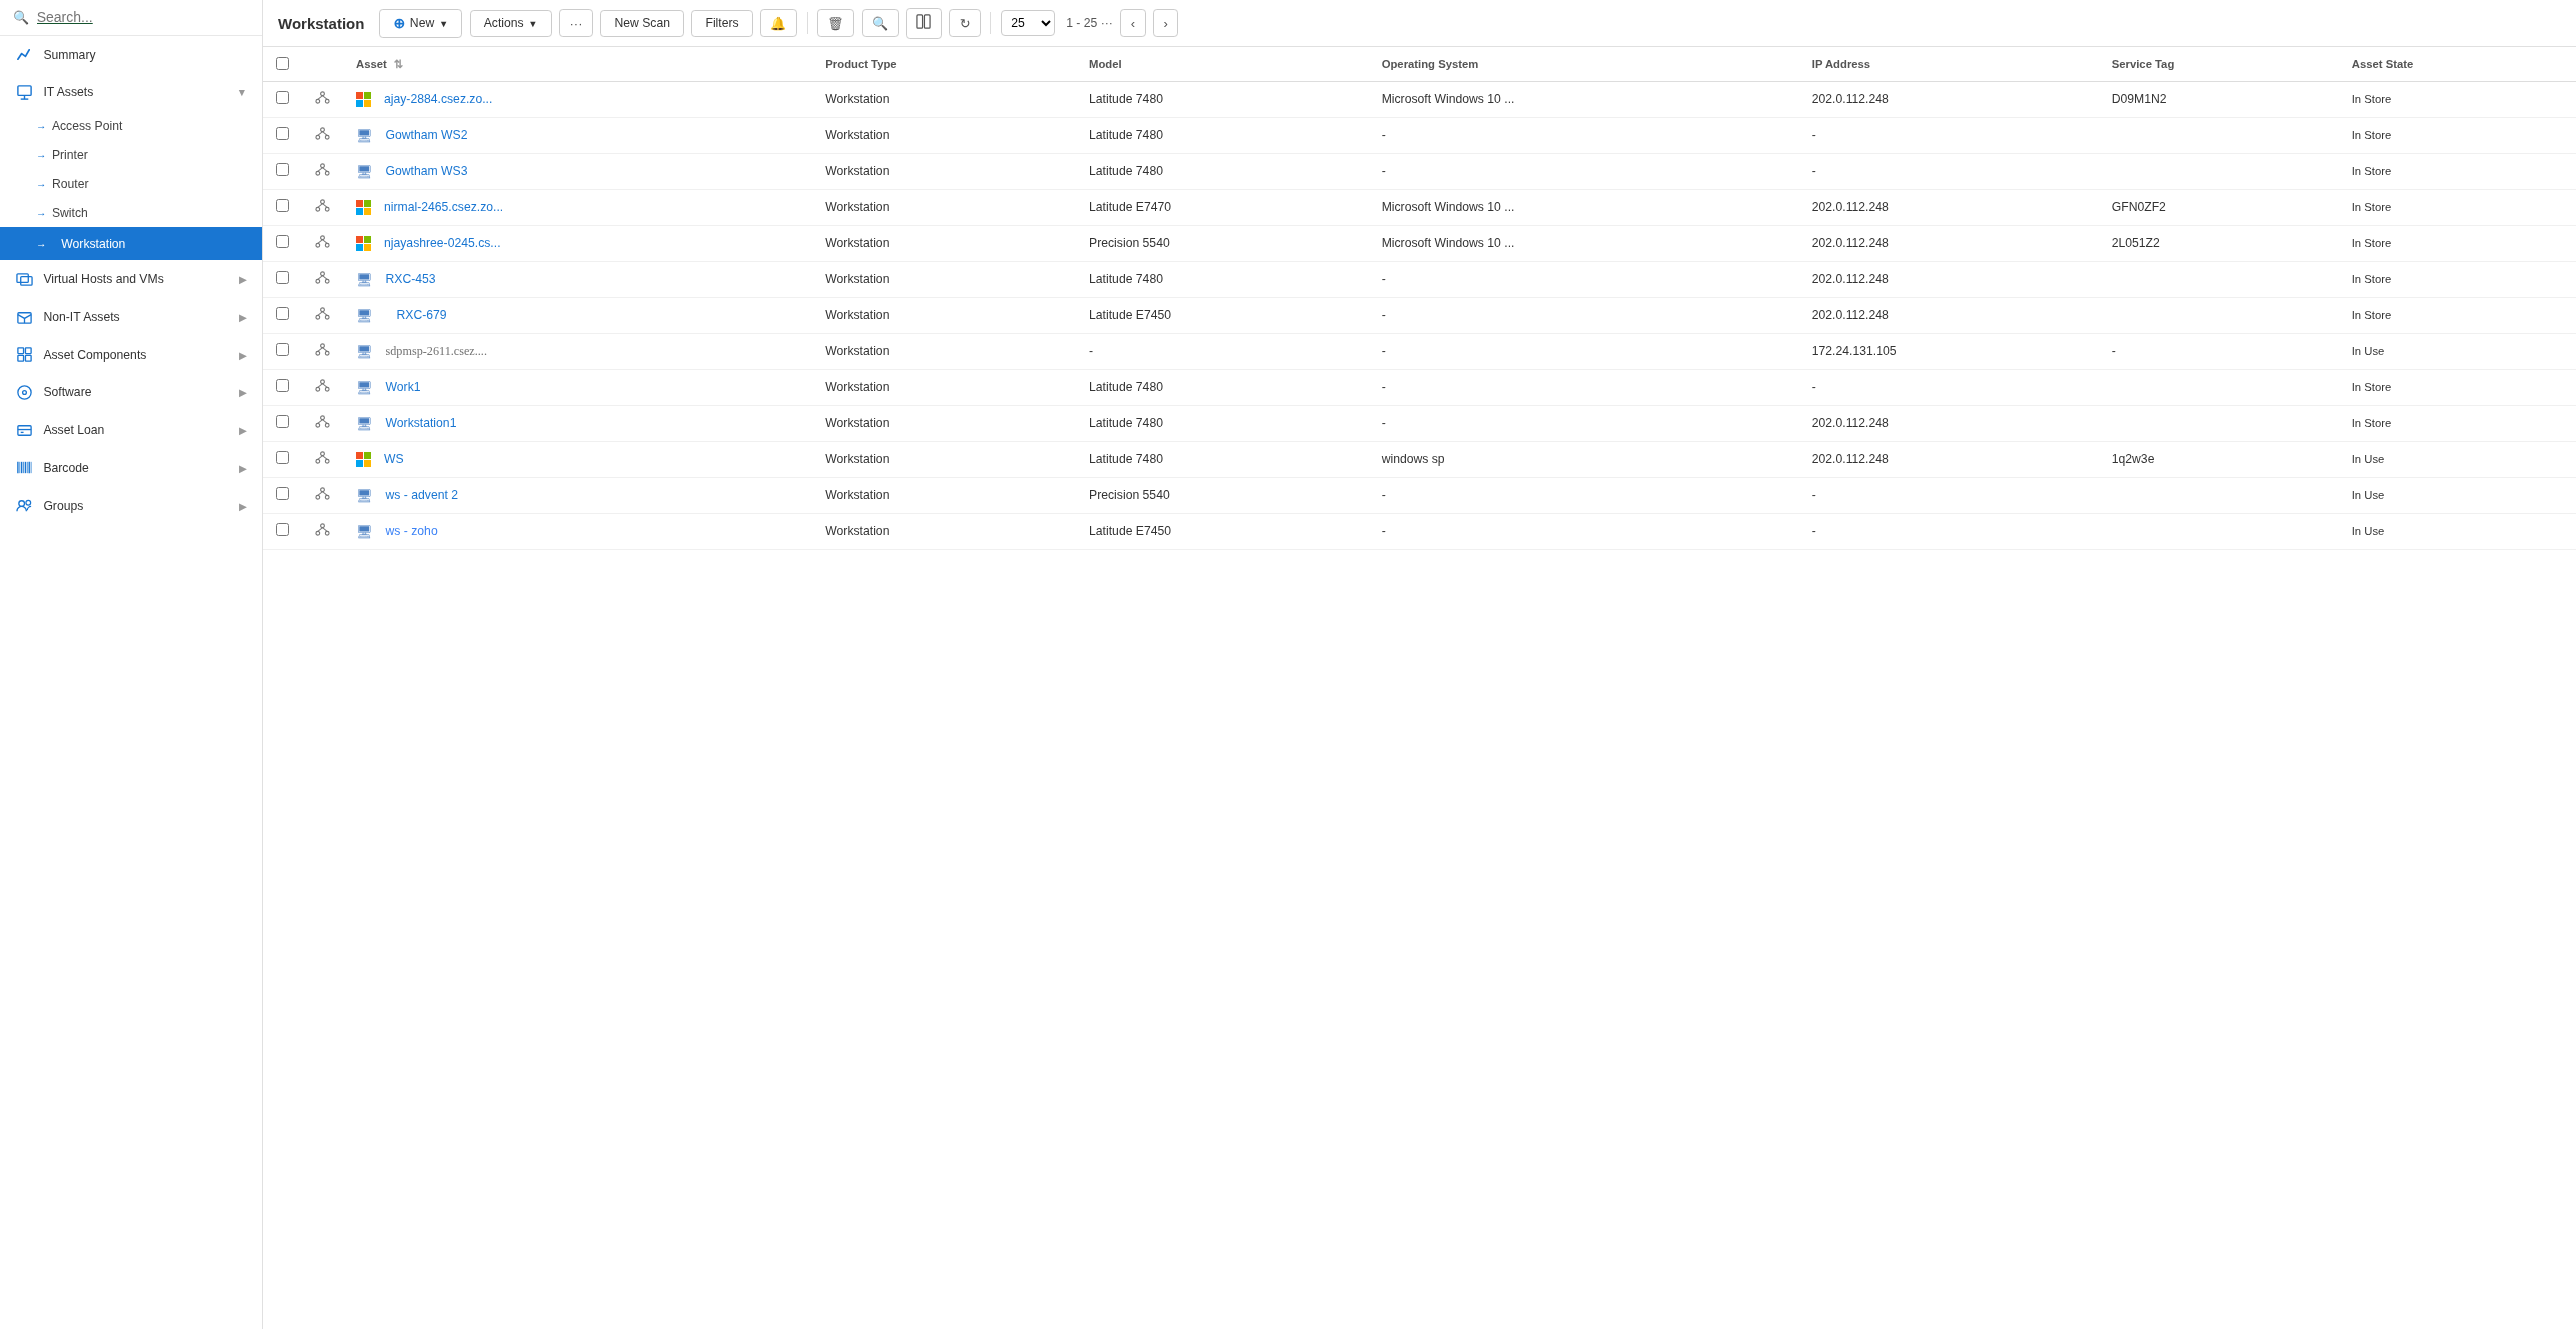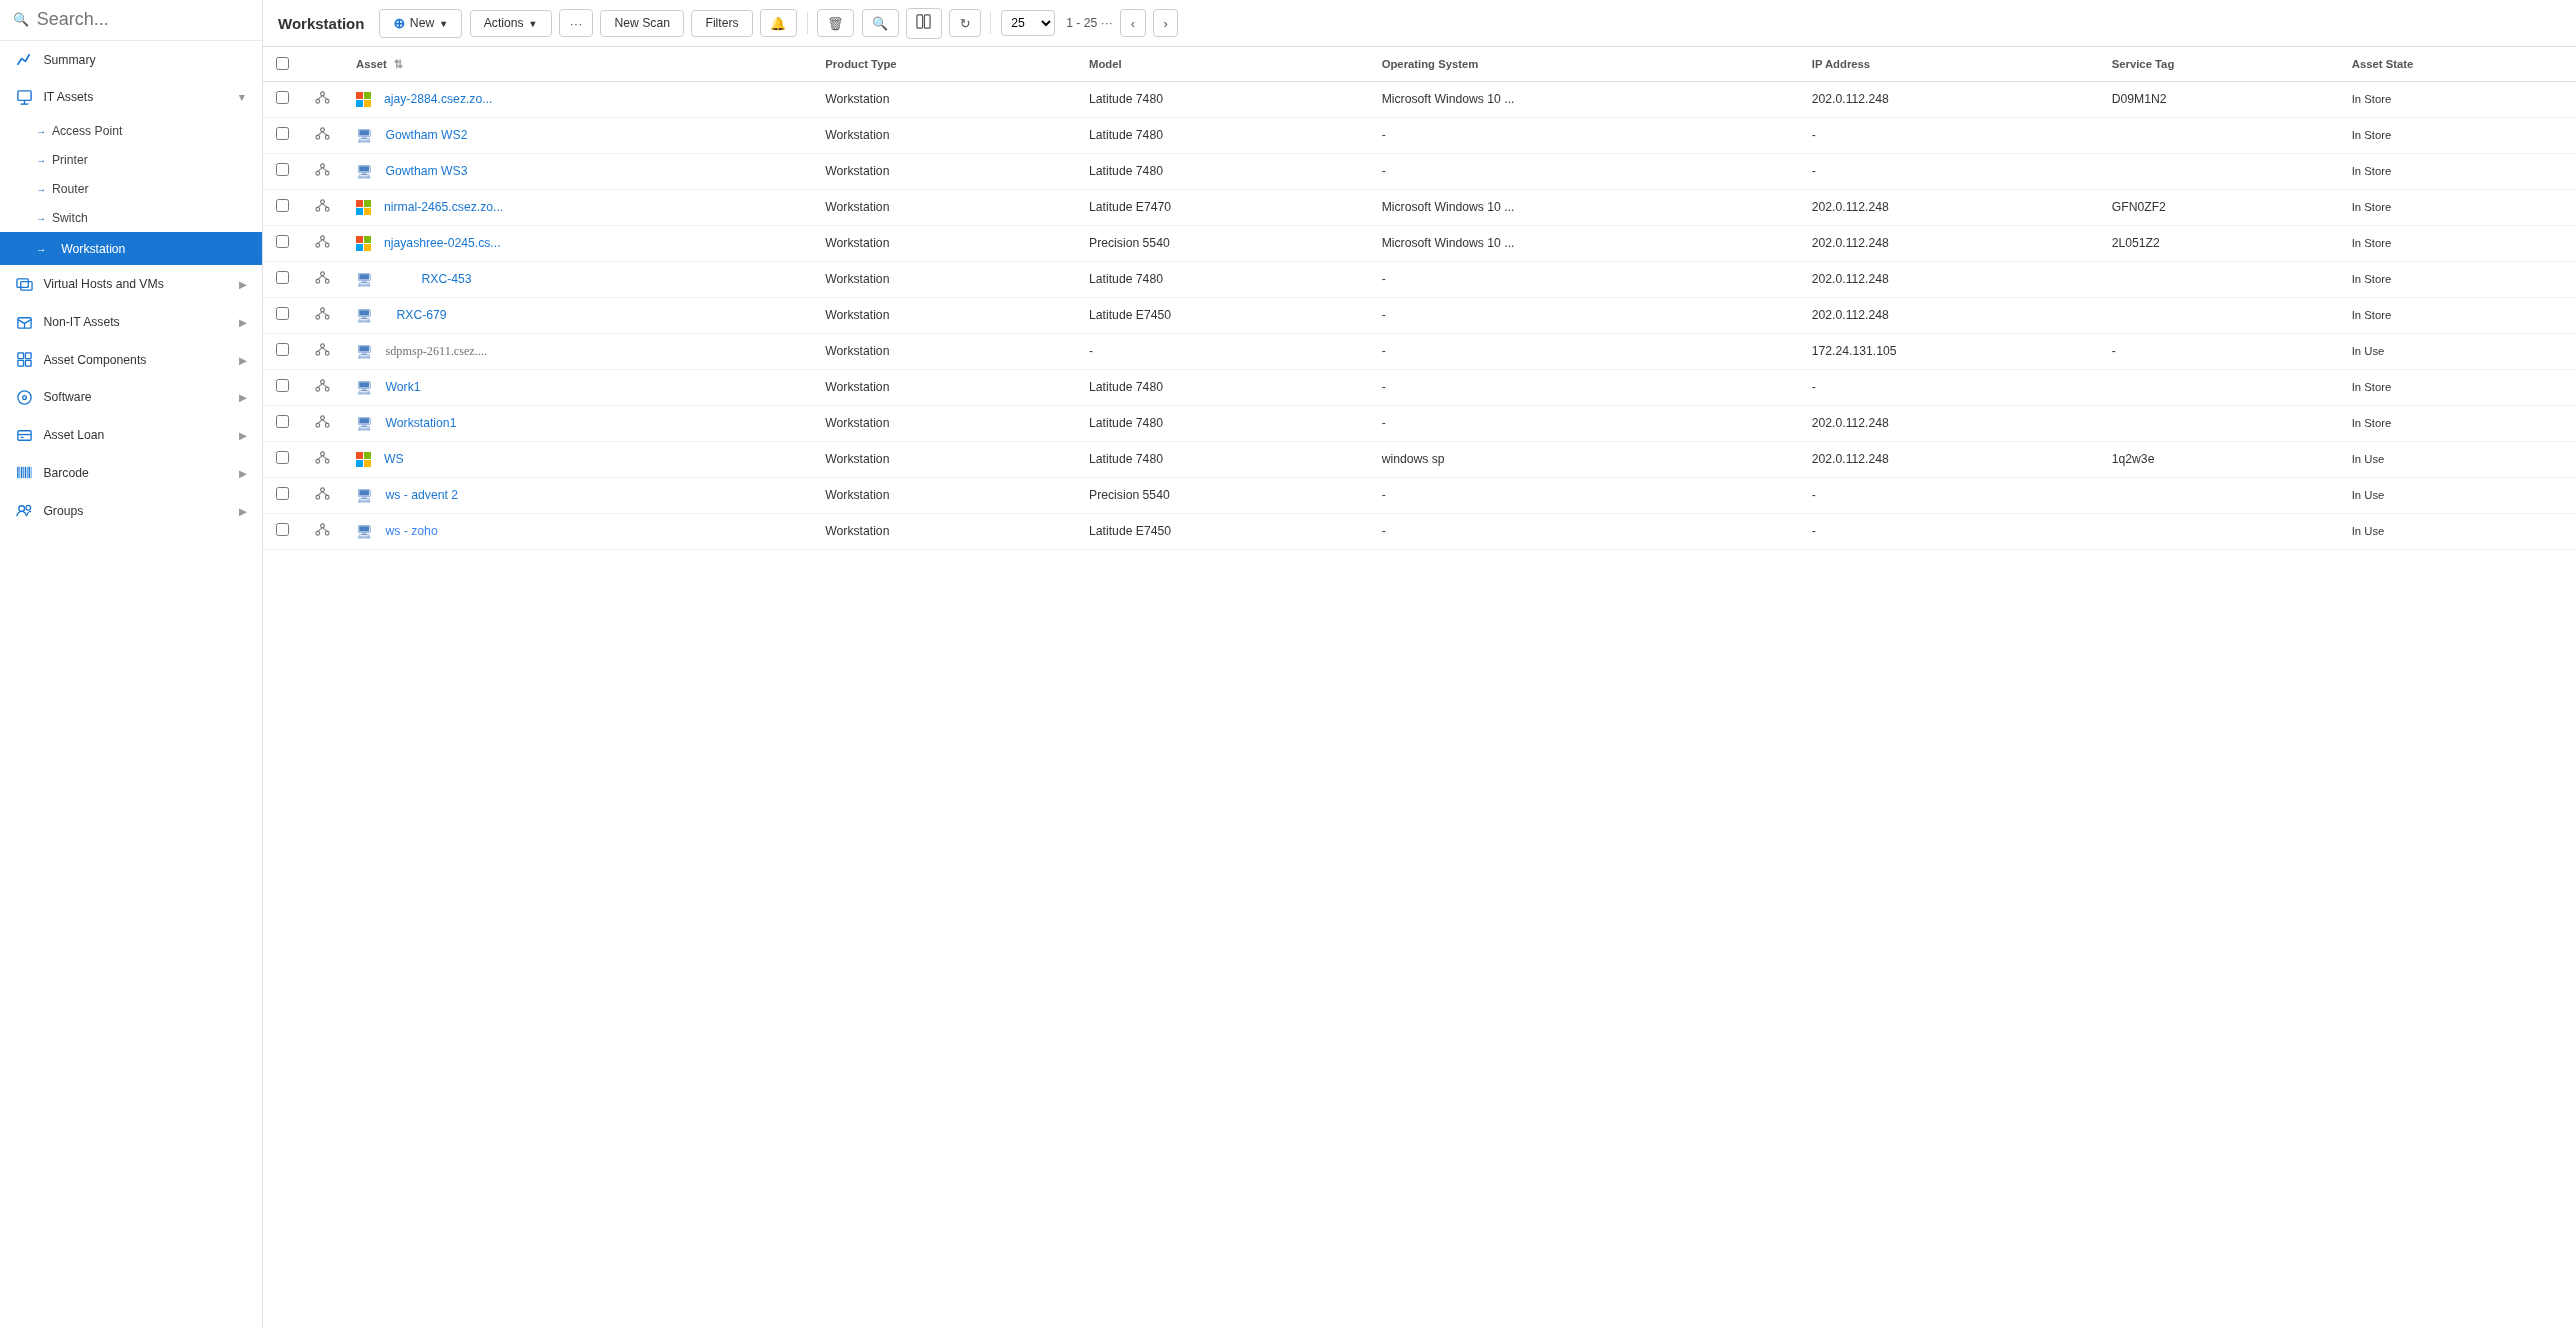--- a/index.html
+++ b/index.html
@@ -2,21 +2,21 @@
 <html style="font-size:15px"><head>
   <meta charset="utf-8">
   <style>
     * { box-sizing: border-box; margin: 0; padding: 0; }
     body { font-family: -apple-system, BlinkMacSystemFont, 'Segoe UI', Arial, sans-serif; font-size: 12.2px; background: #f5f5f5; color: #333; }
     .app-container { display: flex; height: 100vh; background: #fff; }
 
     
     .sidebar { width: 263px; min-width: 263px; background: #fff; border-right: 0.9px solid #e0e0e0; overflow-y: auto; display: flex; flex-direction: column; }
     .search-bar { padding: 9.4px 13px; border-bottom: 0.9px solid #e8e8e8; display: flex; align-items: center; gap: 7.5px; }
-    .search-bar input { border: none; outline: none; font-size: 18px; color: #a16207; width: 100%; background: transparent; }
+    .search-bar input { border: none; outline: none; font-size: 14px; color: #14532d; width: 100%; background: transparent; text-decoration: underline; }
     .search-icon-wrap { color: #999; font-size: 13px; }
     .nav-item { display: flex; align-items: center; gap: 9.4px; padding: 9.4px 15px; cursor: pointer; color: #333; font-size: 12.2px; position: relative; }
     .nav-item.active { background: #1976d2; color: #fff; }
     .nav-item .nav-icon { width: 19px; height: 19px; display: flex; align-items: center; justify-content: center; flex-shrink: 0; }
     .nav-item .nav-label { flex: 1; }
     .nav-item .chevron { font-size: 10.3px; color: #999; }
     .sub-item { padding: 7.5px 15px 7.5px 36px; cursor: pointer; font-size: 12.2px; color: #444; display: flex; align-items: center; gap: 5.6px; }
     .sub-arrow { color: #1976d2; font-size: 10.3px; }
 
     
@@ -434,21 +434,21 @@
       <circle cx="8" cy="4" r="2" stroke="#777" stroke-width="1.2" fill="none"></circle>
       <circle cx="3" cy="12" r="2" stroke="#777" stroke-width="1.2" fill="none"></circle>
       <circle cx="13" cy="12" r="2" stroke="#777" stroke-width="1.2" fill="none"></circle>
       <line x1="8" y1="6" x2="3" y2="10" stroke="#777" stroke-width="1.1"></line>
       <line x1="8" y1="6" x2="13" y2="10" stroke="#777" stroke-width="1.1"></line>
     </svg>
   </span></td>
               <td>
                 <div class="asset-cell">
                   <span style="color:#4a7fc1; font-size:13px;">🖥</span>
-                  <a href="#" style="color:#1976d2; text-decoration:none;margin-left:36px;">RXC-453</a>
+                  <a href="#" style="color:#1976d2; text-decoration:none;">RXC-453</a>
                 </div>
               </td>
               <td>Workstation</td>
               <td>Latitude 7480</td>
               <td>-</td>
               <td>202.0.112.248</td>
               <td></td>
               <td><span class="status-badge">In Store</span></td>
             </tr>
             <tr>

